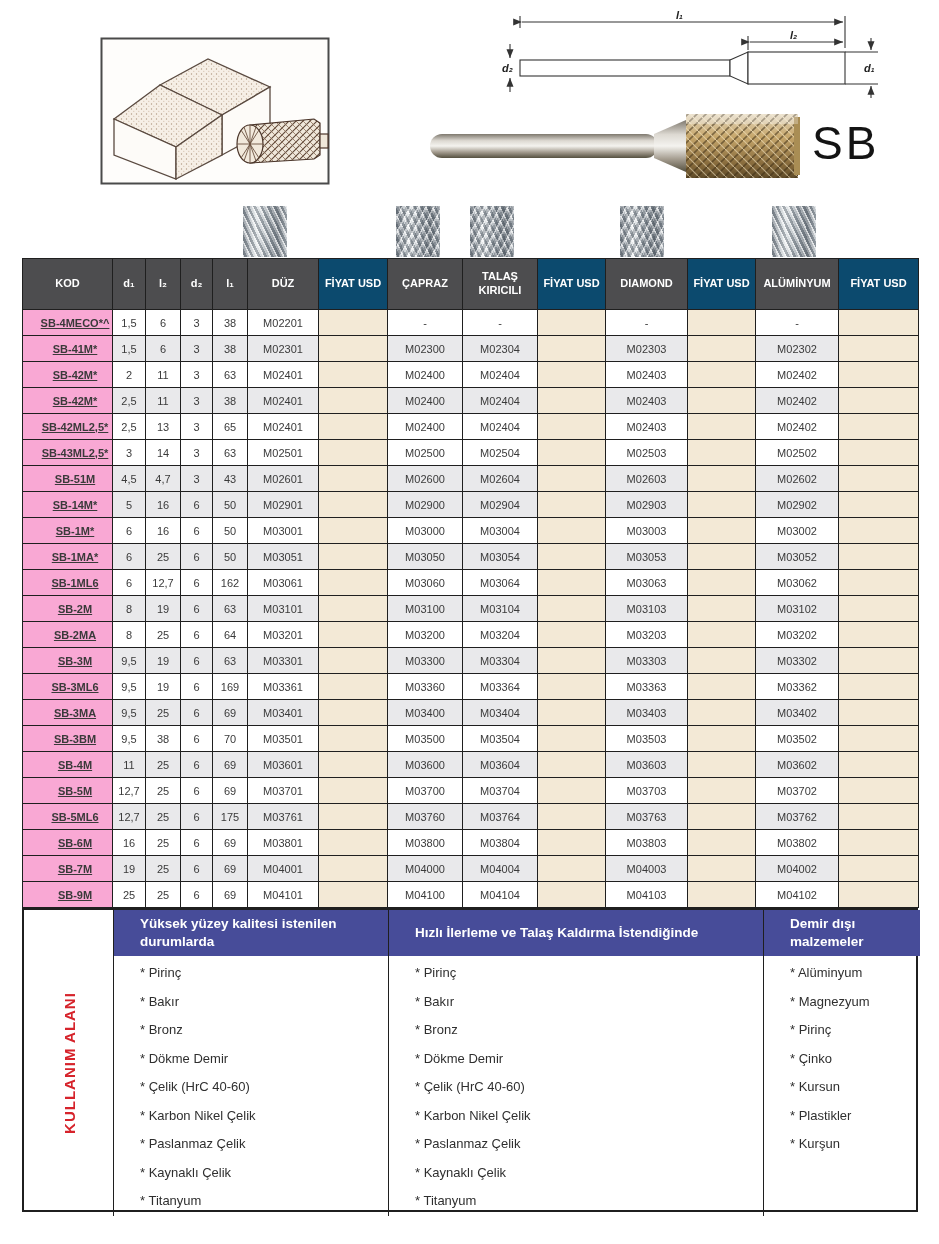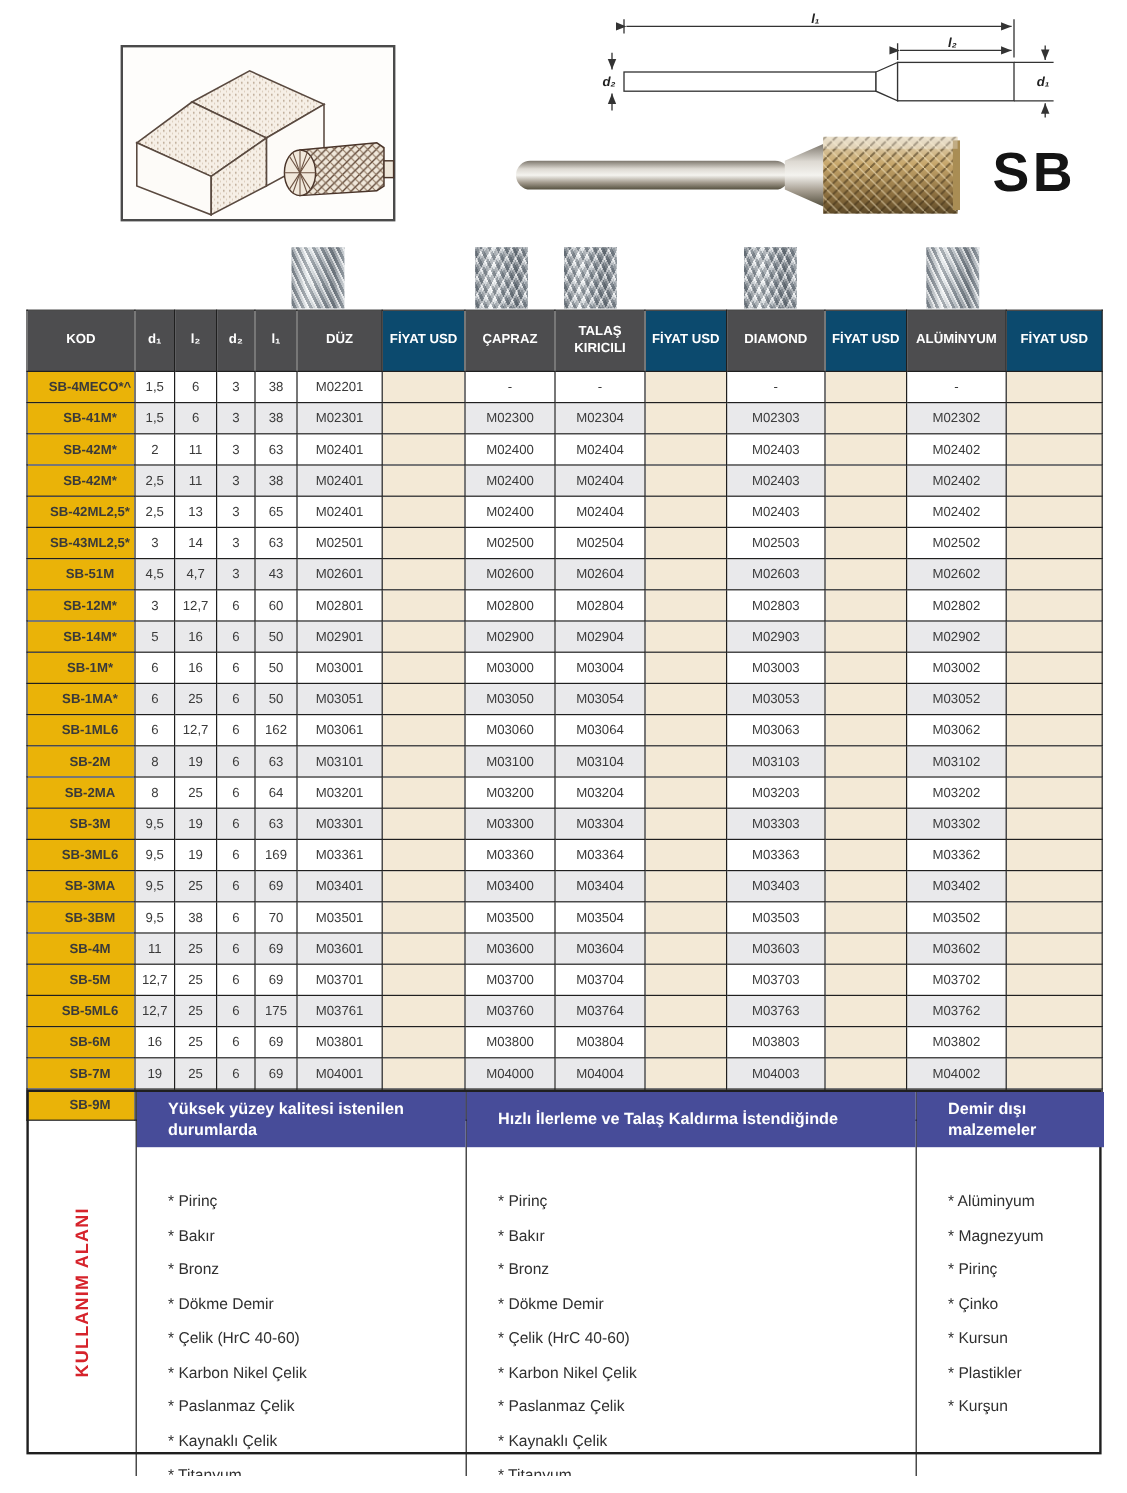--- a/index.html
+++ b/index.html
@@ -3,57 +3,57 @@
 <meta charset="utf-8">
 <style>
   html,body{margin:0;padding:0;background:#ffffff;}
   body{font-family:"Liberation Sans","DejaVu Sans",sans-serif;}
   #page{position:relative;width:939px;height:1230px;background:#fff;overflow:hidden;}
 
   
   .illu-box{position:absolute;left:100px;top:37px;width:230px;height:148px;}
   .diagram{position:absolute;left:500px;top:8px;width:430px;height:95px;}
   .photo{position:absolute;left:428px;top:104px;width:375px;height:85px;}
-  .sb-label{position:absolute;left:812px;top:116px;font-size:46px;font-weight:bold;
-            color:#141414;letter-spacing:3px;margin-left:15px;}
+  .sb-label{position:absolute;left:812px;top:116px;font-size:46px;font-weight:normal;
+            color:#141414;letter-spacing:3px;}
 
   
   .thumb{position:absolute;top:206px;width:44px;height:51px;
          background:linear-gradient(90deg,#8e959c,#e6eaec 30%,#aab1b7 55%,#7f868d 80%,#c2c8cd);}
   .thumb::before{content:"";position:absolute;inset:0;
          background:repeating-linear-gradient(64deg,rgba(255,255,255,.65) 0 1.5px,rgba(70,80,90,.38) 1.5px 4px,rgba(255,255,255,.15) 4px 6px);}
   .thumb.cross::after{content:"";position:absolute;inset:0;
          background:repeating-linear-gradient(-62deg,rgba(255,255,255,.45) 0 1.5px,rgba(60,70,80,.30) 1.5px 5px,transparent 5px 7px);}
   #th-duz{left:243px;} #th-capraz{left:396px;} #th-talas{left:470px;}
   #th-diamond{left:620px;} #th-alu{left:772px;}
 
   
   table.main{position:absolute;left:22px;top:258px;width:896px;border-collapse:collapse;
              table-layout:fixed;font-size:11px;}
   table.main th,table.main td{border:1px solid #1f1f1f;overflow:hidden;white-space:nowrap;}
   table.main th{background:#4d4d4f;color:#fff;font-weight:bold;height:50px;text-align:center;
                 white-space:normal;line-height:1.25;padding:0 2px;}
   table.main th.blue{background:#0c4a6e;}
   table.main td{height:23px;text-align:center;color:#3a3a3a;}
-  td.kod{background:#eab308;text-align:left;padding-left:16px;font-weight:bold;color:#2a2a2a;}
+  td.kod{background:#f9a8d4;text-align:left;padding-left:16px;font-weight:bold;color:#2a2a2a;text-decoration:underline;}
   td.fiyat{background:#f3e9d6;}
   td.num{background:#ffffff;}
   tr.alt td.num{background:#e9e9eb;}
 
   
   .usage{position:absolute;left:22px;top:908px;width:896px;height:304px;display:grid;
          grid-template-columns:90px 275px 375px 156px;border:2px solid #1f1f1f;box-sizing:border-box;}
   .usage-label-cell{position:relative;border-right:1px solid #1f1f1f;}
   .usage-label{position:absolute;left:50%;top:50%;transform:translate(-50%,-50%) rotate(-90deg);
          white-space:nowrap;color:#d6232b;font-weight:bold;font-size:15px;letter-spacing:1px;}
   .usage-col{display:flex;flex-direction:column;border-right:1px solid #1f1f1f;}
   .usage-col:last-child{border-right:none;}
   .usage-header{background:#474c99;color:#fff;font-weight:bold;font-size:13.5px;line-height:1.3;
          min-height:46px;display:flex;align-items:center;padding:2px 10px 2px 26px;box-sizing:border-box;}
-  .usage-body{flex:1;padding:31px 8px 0 26px;font-size:13px;color:#2f2f2f;}
+  .usage-body{flex:1;padding:3px 8px 0 26px;font-size:13px;color:#2f2f2f;}
   .usage-body div{line-height:28.5px;white-space:nowrap;}
 
   
   .footnotes{position:absolute;left:22px;top:1254px;font-size:13px;font-weight:bold;
              color:#c2410c;letter-spacing:.4px;}
   .footnotes span{margin-right:46px;}
   .bottom-bar{position:absolute;left:0;top:1237px;width:939px;height:5px;background:#3d4293;}
 </style>
 </head>
 <body>
@@ -308,36 +308,20 @@
           <td class="num">3</td>
           <td class="num">43</td>
           <td class="num">M02601</td>
           <td class="fiyat"></td>
           <td class="num">M02600</td>
           <td class="num">M02604</td>
           <td class="fiyat"></td>
           <td class="num">M02603</td>
           <td class="fiyat"></td>
           <td class="num">M02602</td>
-          <td class="fiyat"></td>
-        </tr>
-        <tr>
-          <td class="kod">SB-12M*</td>
-          <td class="num">3</td>
-          <td class="num">12,7</td>
-          <td class="num">6</td>
-          <td class="num">60</td>
-          <td class="num">M02801</td>
-          <td class="fiyat"></td>
-          <td class="num">M02800</td>
-          <td class="num">M02804</td>
-          <td class="fiyat"></td>
-          <td class="num">M02803</td>
-          <td class="fiyat"></td>
-          <td class="num">M02802</td>
           <td class="fiyat"></td>
         </tr>
         <tr class="alt">
           <td class="kod">SB-14M*</td>
           <td class="num">5</td>
           <td class="num">16</td>
           <td class="num">6</td>
           <td class="num">50</td>
           <td class="num">M02901</td>
           <td class="fiyat"></td>

